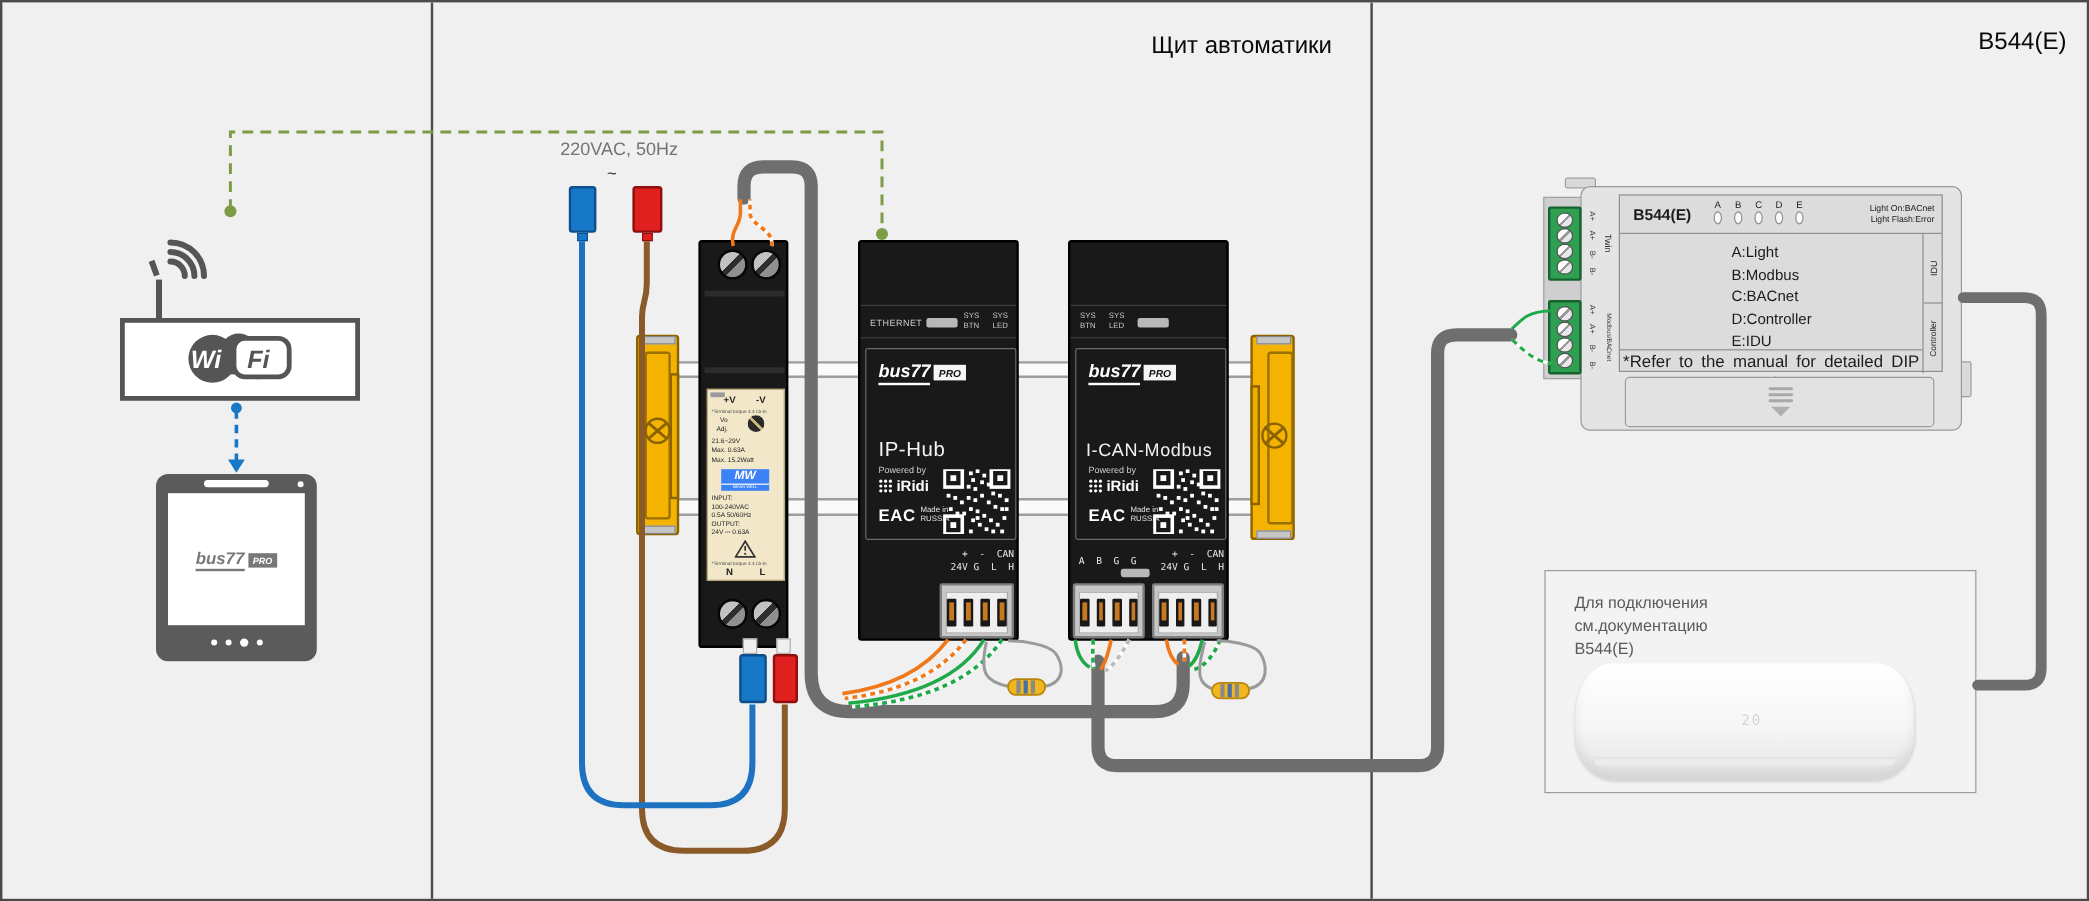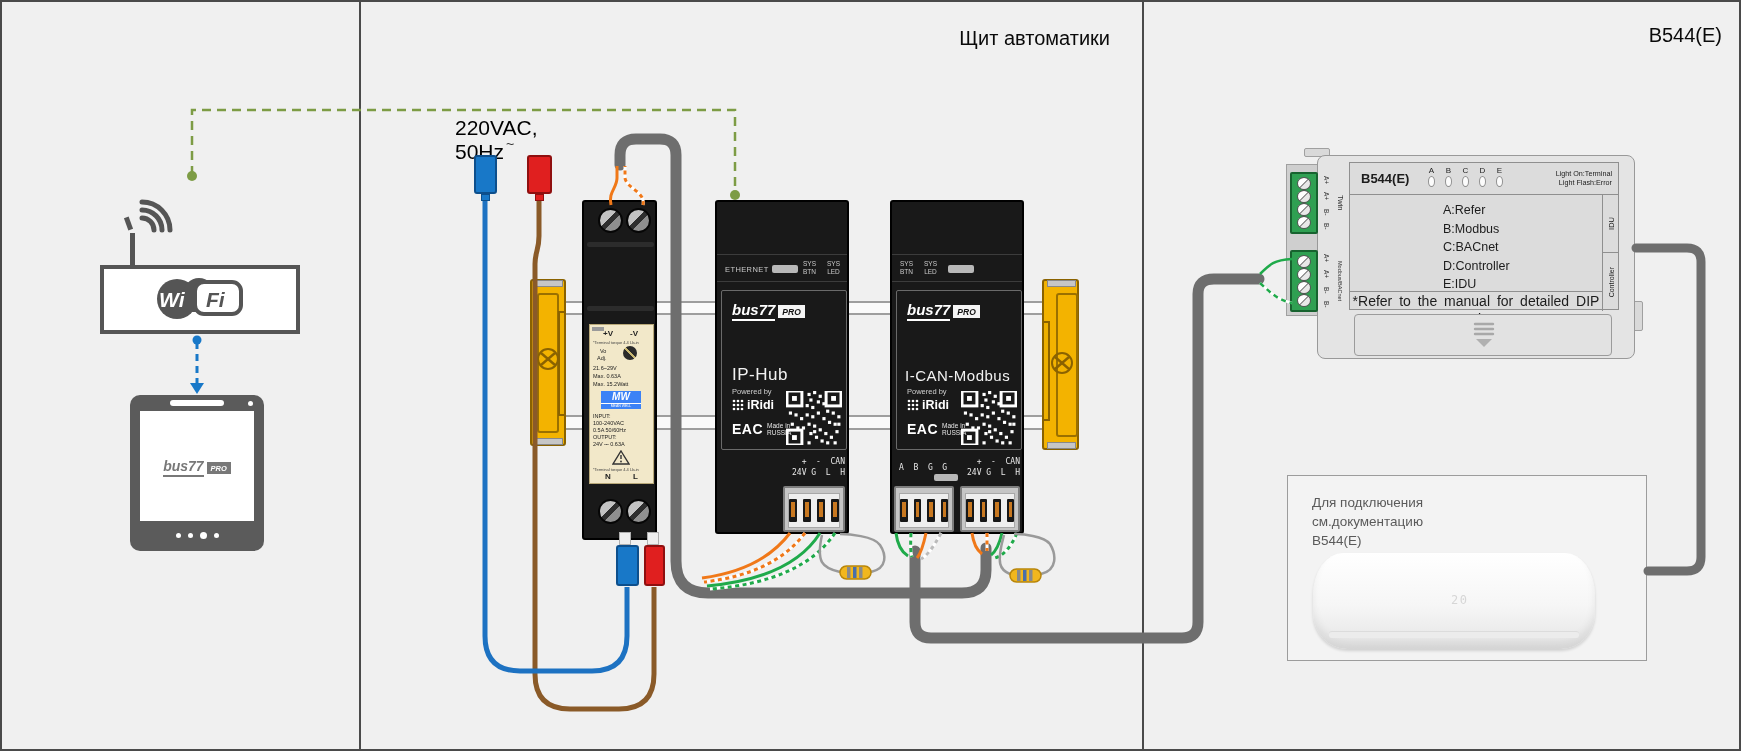--- a/index.html
+++ b/index.html
@@ -170,21 +170,21 @@
       </span>
     </div>
     <div style="position:absolute;left:0;top:138px;width:134px;display:flex;gap:7px;justify-content:center;">
       <span style="width:5px;height:5px;border-radius:50%;background:#fff;"></span>
       <span style="width:5px;height:5px;border-radius:50%;background:#fff;"></span>
       <span style="width:7px;height:7px;border-radius:50%;background:#fff;margin-top:-1px;"></span>
       <span style="width:5px;height:5px;border-radius:50%;background:#fff;"></span>
     </div>
   </div>
 
-  <div class="abs" style="left:453px;top:114px;width:122px;font-size:21px;color:#000000;z-index:1;">220VAC, 50Hz</div>
+  <div class="abs" style="left:453px;top:114px;width:122px;text-align:center;font-size:15px;color:#737373;z-index:1;">220VAC, 50Hz</div>
   <div class="abs" style="left:498px;top:134px;width:20px;text-align:center;font-size:14px;color:#333;z-index:1;">~</div>
 
   <div class="conn" style="left:472px;top:153px;width:23px;height:39px;background:#1878c8;border:2px solid #0d4f8c;z-index:1;"></div>
   <div class="contab" style="left:479px;top:192px;width:9px;height:7px;background:#1878c8;border:1px solid #0d4f8c;z-index:1;"></div>
   <div class="conn" style="left:525px;top:153px;width:25px;height:39px;background:#e01f1f;border:2px solid #8f0f0f;z-index:1;"></div>
   <div class="contab" style="left:533px;top:192px;width:9px;height:7px;background:#e01f1f;border:1px solid #8f0f0f;z-index:1;"></div>
 
   <div class="clip" style="left:528px;top:277px;width:36px;height:167px;z-index:1;">
     <div class="clipcap" style="left:3px;top:-1px;width:28px;height:7px;"></div>
     <div class="clipcap" style="left:3px;bottom:-1px;width:28px;height:7px;"></div>
@@ -415,26 +415,26 @@
         <div style="text-align:center;font-size:8px;">
             <div>D</div>
             <div class="ledoval"></div>
           </div>
         <div style="text-align:center;font-size:8px;">
             <div>E</div>
             <div class="ledoval"></div>
           </div>
       </div>
       <div style="position:absolute;right:6px;top:6px;width:86px;text-align:right;font-size:7.2px;line-height:9px;">
-        <div>Light On:Terminal</div>
+        <div>Light On:BACnet</div>
           <div>Light Flash:Error</div>
       </div>
     </div>
     <div style="position:absolute;left:0;top:32px;width:252px;height:96px;padding-left:93px;padding-top:6px;box-sizing:border-box;font-size:12.5px;line-height:18.5px;">
-      <div>A:Refer</div>
+      <div>A:Light</div>
       <div>B:Modbus</div>
       <div>C:BACnet</div>
       <div>D:Controller</div>
       <div>E:IDU</div>
     </div>
     <div style="position:absolute;left:0;top:128px;width:252px;height:20px;border-top:1px solid #8f8f8f;box-sizing:border-box;text-align:center;font-size:14px;line-height:18px;word-spacing:3px;">*Refer to the manual for detailed DIP setting</div>
     <div style="position:absolute;left:252px;top:32px;width:17px;height:116px;border-left:1px solid #8f8f8f;box-sizing:border-box;">
       <div style="height:58px;border-bottom:1px solid #8f8f8f;box-sizing:border-box;display:flex;align-items:center;justify-content:center;">
         <span class="vtu" style="font-size:7.5px;">IDU</span>
       </div>

